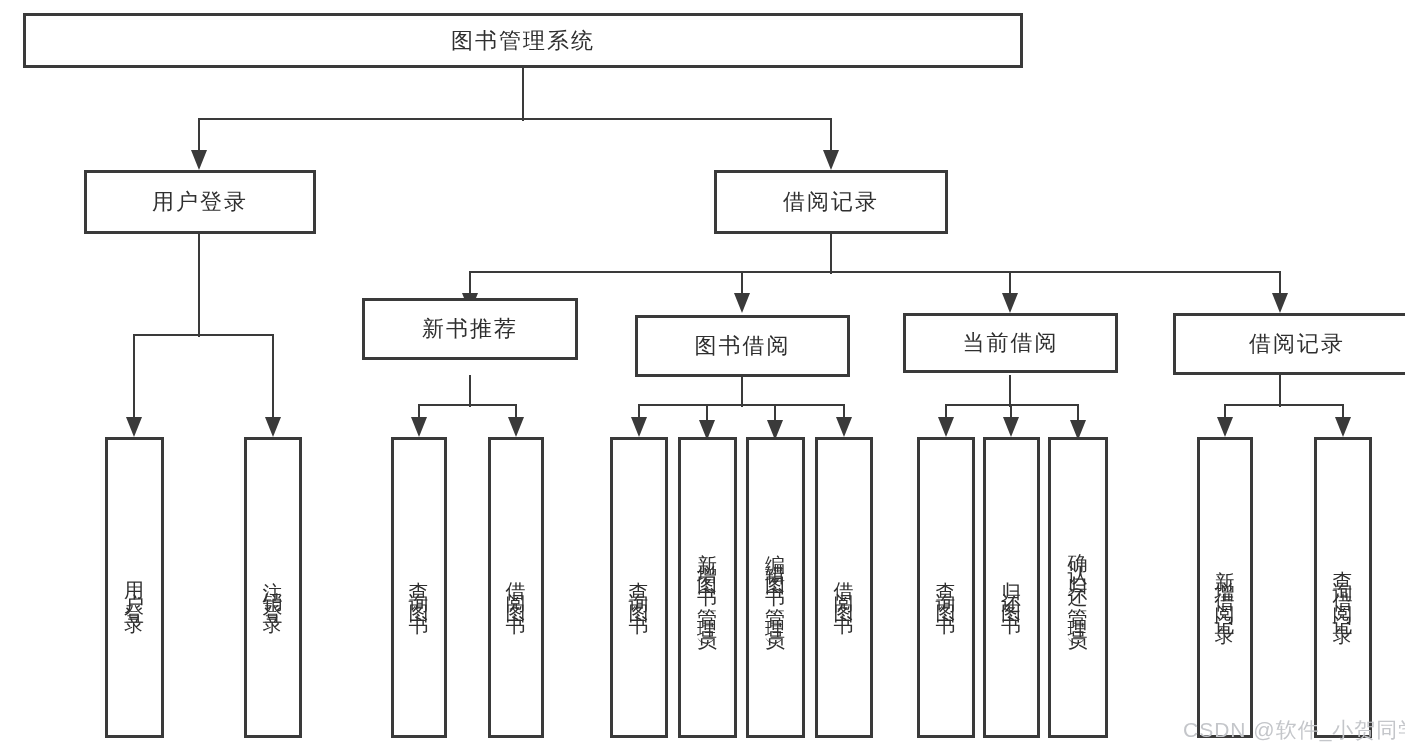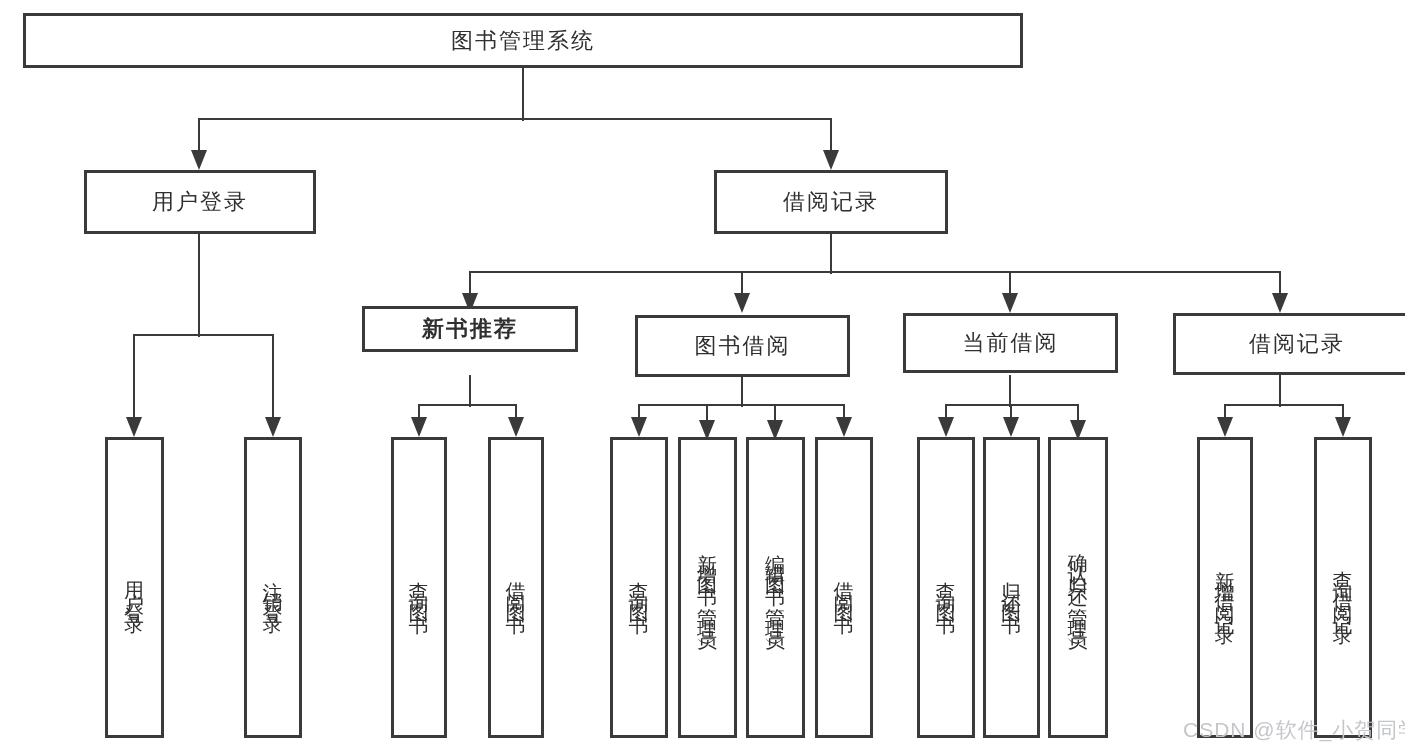--- a/index.html
+++ b/index.html
@@ -103,21 +103,21 @@
       <div class="ahead" style="left: 1070px; top: 420px;"></div>
       <div class="line" style="left: 1223.75px; top: 405px; width: 2.5px; height: 14px;"></div>
       <div class="ahead" style="left: 1217px; top: 417px;"></div>
       <div class="line" style="left: 1341.75px; top: 405px; width: 2.5px; height: 14px;"></div>
       <div class="ahead" style="left: 1335px; top: 417px;"></div>
     </div>
   <div id="node-layer">
       <div class="node h" style="left: 23px; top: 13px; width: 1000px; height: 55px;">图书管理系统</div>
       <div class="node h" style="left: 84px; top: 170px; width: 232px; height: 64px;">用户登录</div>
       <div class="node h" style="left: 714px; top: 170px; width: 234px; height: 64px;">借阅记录</div>
-      <div class="node h" style="left: 362px; top: 306px; width: 216px; height: 46px; font-weight: bold;">新书推荐</div>
+      <div class="node h" style="left: 362px; top: 298px; width: 216px; height: 62px;">新书推荐</div>
       <div class="node h" style="left: 635px; top: 315px; width: 215px; height: 62px;">图书借阅</div>
       <div class="node h" style="left: 903px; top: 313px; width: 215px; height: 60px;">当前借阅</div>
       <div class="node h" style="left: 1173px; top: 313px; width: 248px; height: 62px;">借阅记录</div>
       <div class="node v" style="left: 105px; top: 437px; width: 59px; height: 301px;">用户登录</div>
       <div class="node v" style="left: 244px; top: 437px; width: 58px; height: 301px;">注销登录</div>
       <div class="node v" style="left: 391px; top: 437px; width: 56px; height: 301px;">查询图书</div>
       <div class="node v" style="left: 488px; top: 437px; width: 56px; height: 301px;">借阅图书</div>
       <div class="node v" style="left: 610px; top: 437px; width: 58px; height: 301px;">查询图书</div>
       <div class="node v" style="left: 678px; top: 437px; width: 59px; height: 301px;">新增图书（管理员）</div>
       <div class="node v" style="left: 746px; top: 437px; width: 59px; height: 301px;">编辑图书（管理员）</div>

